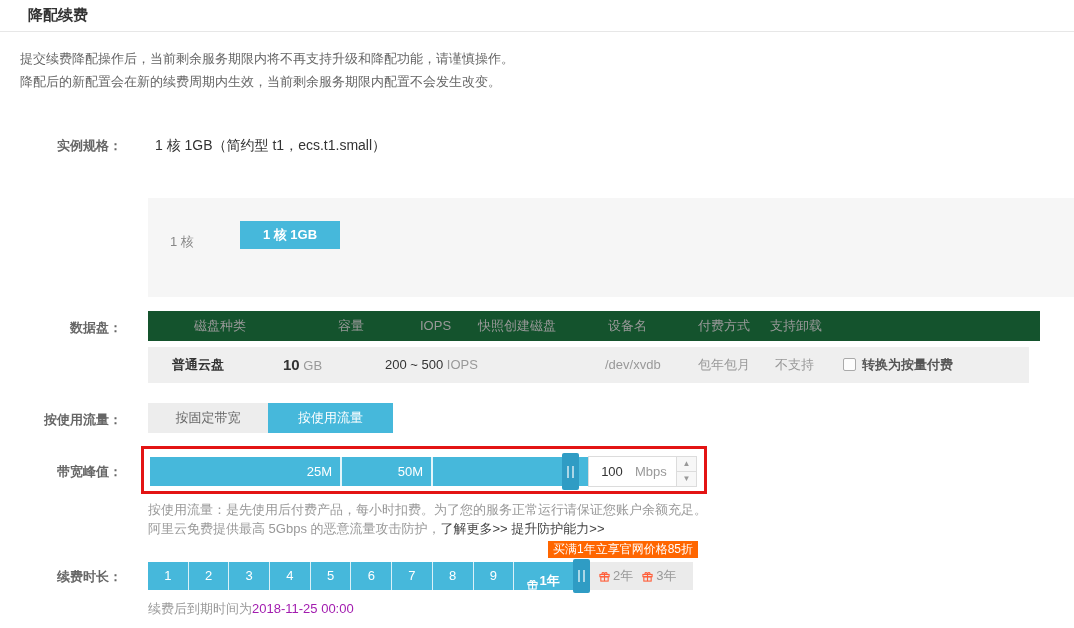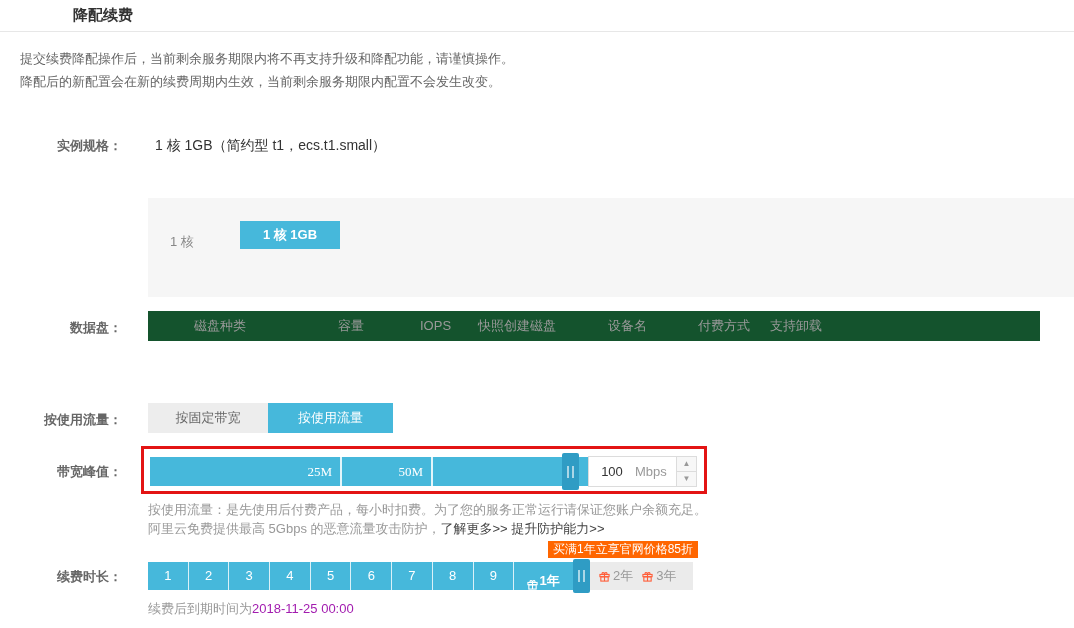--- a/index.html
+++ b/index.html
@@ -2,21 +2,21 @@
 <html><head>
 <meta charset="utf-8">
 <style>
   * { margin:0; padding:0; box-sizing:border-box; }
   html,body { background:#fff; }
   body { font-family:"Liberation Sans","DejaVu Sans",sans-serif; }
   .page { position:relative; width:1074px; height:628px; background:#fff; overflow:hidden; font-size:13px; color:#666; }
 
   .abs { position:absolute; }
 
-  .page-title { left:28px; top:6px; font-size:15px; font-weight:bold; color:#333;margin-left:45px; }
+  .page-title { left:28px; top:6px; font-size:15px; font-weight:bold; color:#333; }
   .title-divider { left:0; top:31px; width:1074px; height:1px; background:#e7e7e7; }
 
   .notice { left:20px; color:#666; line-height:17px; }
 
   .row-label { left:0; width:122px; text-align:right; font-weight:bold; color:#666; }
 
   .spec-value { left:155px; top:137px; font-size:14px; color:#333; }
 
   .spec-panel { left:148px; top:198px; width:926px; height:99px; background:#f6f6f6; }
   .core-label { position:absolute; left:22px; top:30px; color:#888; line-height:28px; }
@@ -33,21 +33,21 @@
   .checkbox { position:absolute; left:695px; top:11px; width:13px; height:13px; background:#fdfdfd;
               border:1px solid #aaa; border-radius:2px; cursor:pointer; }
   .convert-label { left:714px; color:#555; font-weight:bold; cursor:default; }
 
   .toggle-btn { top:403px; height:30px; line-height:30px; text-align:center; cursor:pointer; }
   .toggle-off { left:148px; width:120px; background:#ededed; color:#666; }
   .toggle-on  { left:268px; width:125px; color:#fff; }
 
   .hl-box { left:141px; top:446px; width:566px; height:48px; border:3px solid #e31414; background:#fff; }
 
-  .bw-track { left:150px; top:457px; width:488px; height:29px; display:flex;font-family:Liberation Serif, serif; }
+  .bw-track { left:150px; top:457px; width:488px; height:29px; display:flex; }
   .bw-seg { height:100%; color:#fff; line-height:29px; text-align:right; padding-right:8px; }
   .bw-seg.divided { border-right:2px solid rgba(255,255,255,.85); }
 
   .handle { width:17px; border-radius:2px; cursor:pointer; display:flex; align-items:center; justify-content:center; gap:3px; }
   .handle i { display:block; width:2px; height:12px; background:rgba(255,255,255,.6); }
 
   .bw-input { left:588px; top:456px; width:89px; height:31px; background:#fff; border:1px solid #dcdcdc;
               display:flex; align-items:center; }
   .bw-input .val { flex:0 0 46px; text-align:center; color:#333; }
   .bw-input .unit { color:#999; }
@@ -99,20 +99,30 @@
   <div class="abs tbl-head">
     <span style="left:46px;">磁盘种类</span>
     <span style="left:190px;">容量</span>
     <span style="left:272px;">IOPS</span>
     <span style="left:330px;">快照创建磁盘</span>
     <span style="left:460px;">设备名</span>
     <span style="left:550px;">付费方式</span>
     <span style="left:622px;">支持卸载</span>
   </div>
 
+  <div class="abs tbl-row">
+    <span style="left:24px;" class="c-dark">普通云盘</span>
+    <span style="left:135px;"><b class="c-num">10</b> <span class="c-gray">GB</span></span>
+    <span style="left:237px;"><span style="color:#333;">200 ~ 500</span> <span class="c-gray">IOPS</span></span>
+    <span style="left:457px;">/dev/xvdb</span>
+    <span style="left:550px;">包年包月</span>
+    <span style="left:627px;">不支持</span>
+    <span class="checkbox"></span>
+    <span class="convert-label">转换为按量付费</span>
+  </div>
 
   <div class="abs row-label" style="top:411px;">按使用流量：</div>
   <div class="abs toggle-btn toggle-off">按固定带宽</div>
   <div class="abs toggle-btn toggle-on" style="background:#46b8db;">按使用流量</div>
 
   <div class="abs row-label" style="top:463px;">带宽峰值：</div>
   <div class="abs hl-box"></div>
 
   <div class="abs bw-track">
     <div class="bw-seg divided" style="flex:0 0 192px; background:#46b8db;">25M</div>

